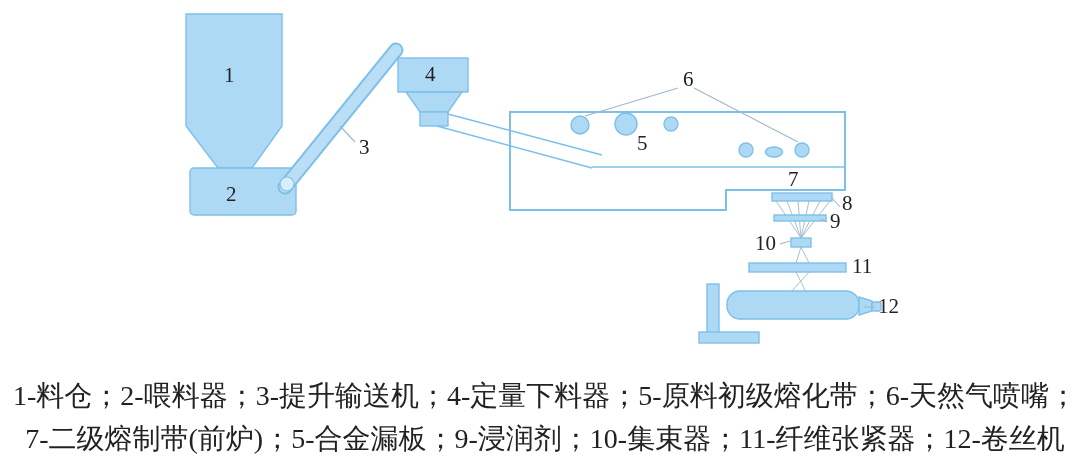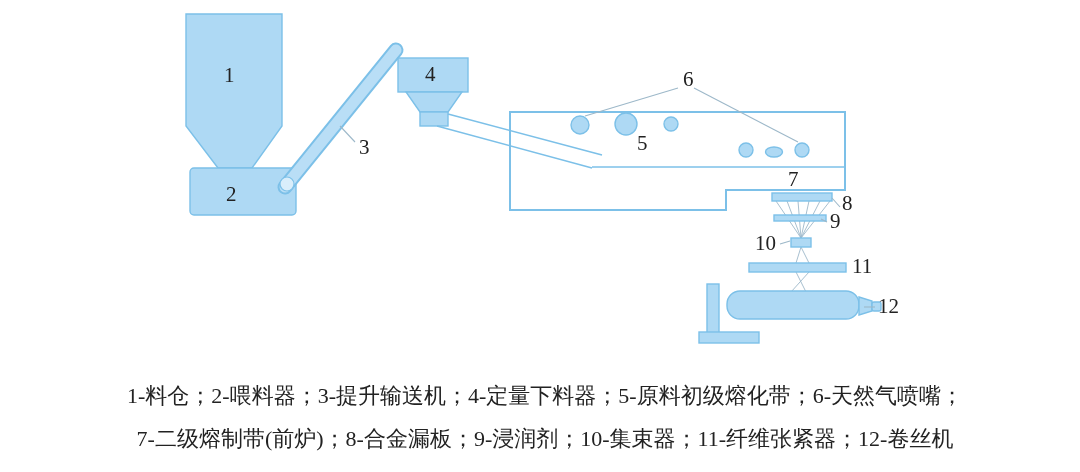--- a/index.html
+++ b/index.html
@@ -29,21 +29,21 @@
   .fiber  { stroke: var(--leader); stroke-width: 0.9; fill: none; }
   .lbl {
     font-family: "Liberation Serif", "DejaVu Serif", serif;
     font-size: 21px;
     fill: var(--text);
   }
   .caption {
     margin-top: 14px;
     text-align: center;
     color: var(--text);
-    font-size: 22px;
+    font-size: 28px;
     line-height: 43px;
     white-space: nowrap;
     padding-left: 10px;
   }
 </style>
 </head>
 <body>
 
 <div class="figure-wrap">
 
@@ -137,16 +137,16 @@
       <rect class="shape" x="727" y="291" width="132" height="28" rx="13"></rect>
       <polygon class="shape" points="859,297 872,301 872,311 859,315"></polygon>
       <rect class="shape" x="872" y="302" width="9" height="9" rx="2"></rect>
       <line class="leader" x1="864" y1="307" x2="875" y2="307"></line>
       <text class="lbl" x="878" y="313">12</text>
     </g>
   </svg>
 
   <div class="caption">
     <div>1-料仓；2-喂料器；3-提升输送机；4-定量下料器；5-原料初级熔化带；6-天然气喷嘴；</div>
-    <div>7-二级熔制带(前炉)；8-合金漏板；9-浸润剂；10-集束器；11-纤维张紧器；12-卷丝机</div>
+    <div>7-二级熔制带(前炉)；5-合金漏板；9-浸润剂；10-集束器；11-纤维张紧器；12-卷丝机</div>
   </div>
 
 </div>
 
 </body></html>

